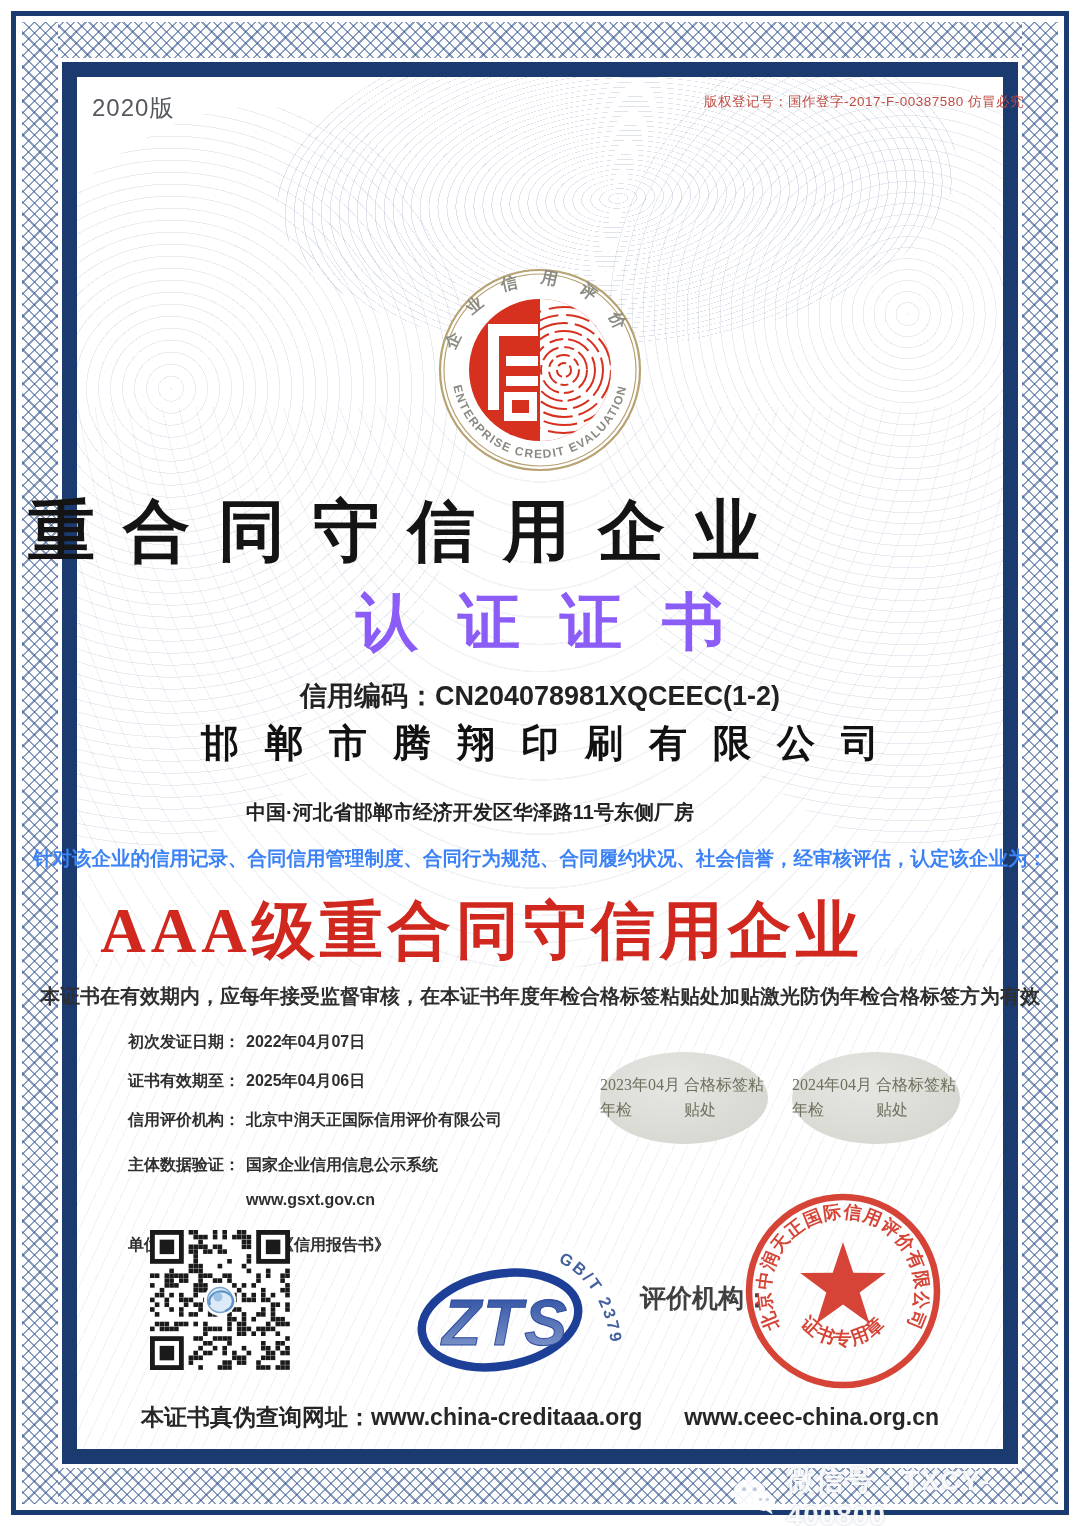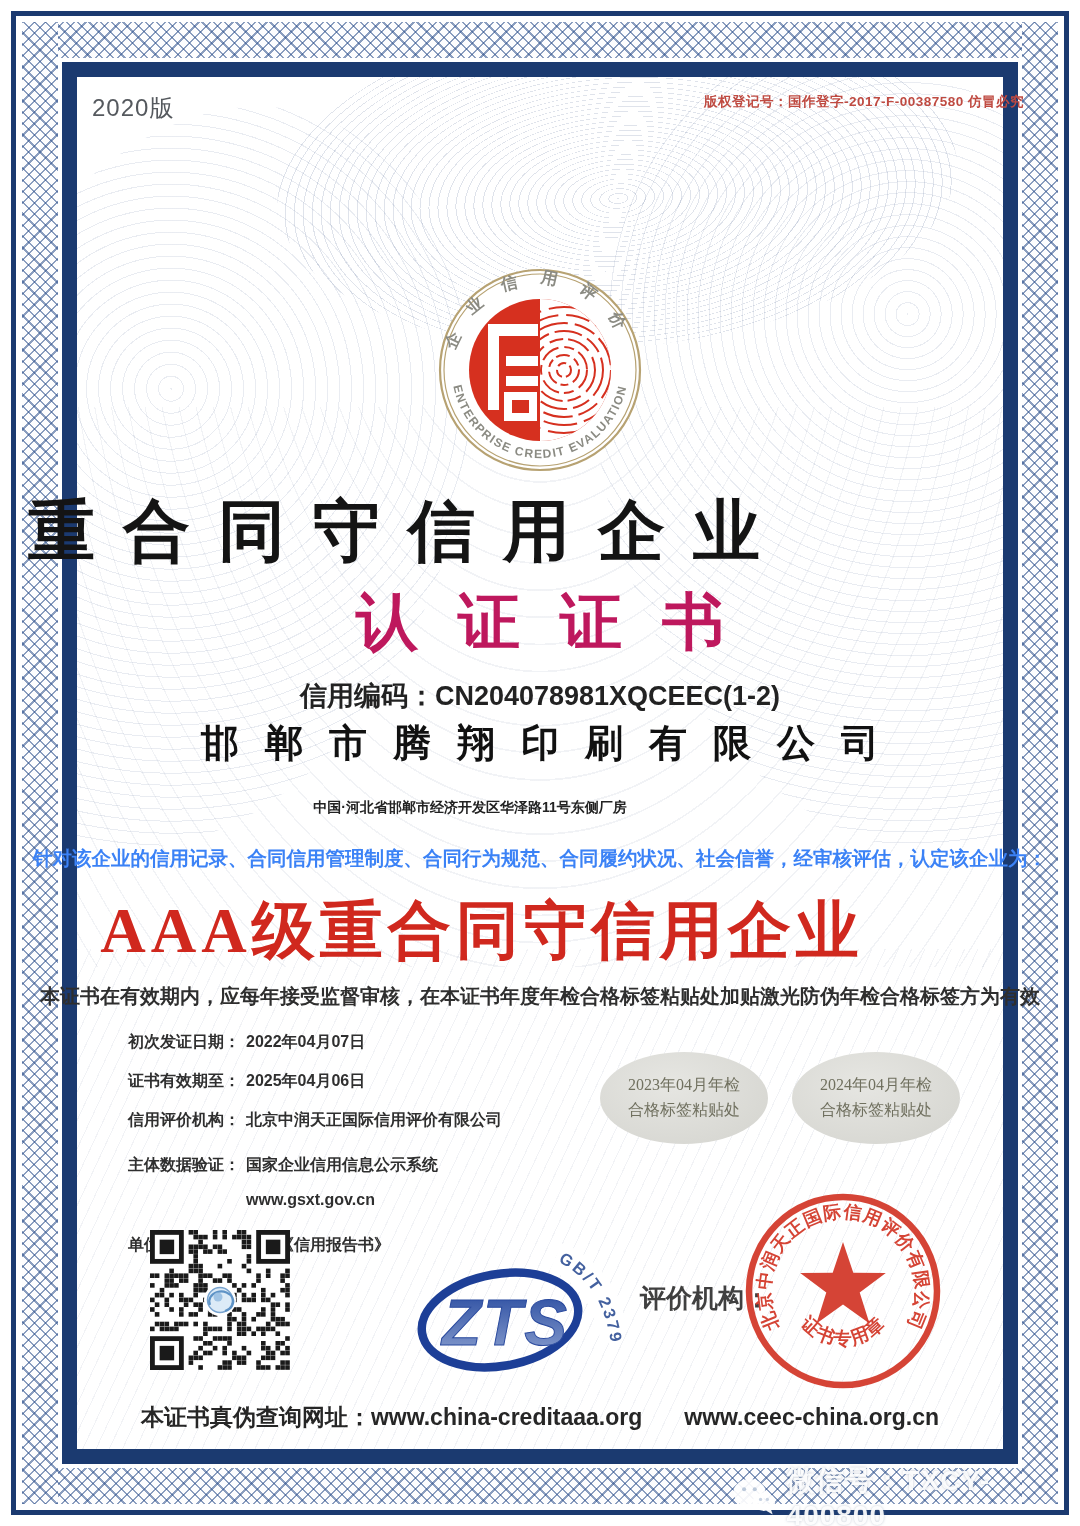--- a/index.html
+++ b/index.html
@@ -26,42 +26,42 @@
        transform:rotate(18deg);}
   .bg3{position:absolute;right:-160px;top:-40px;width:560px;height:820px;border-radius:50%;
        background:repeating-radial-gradient(circle at 60% 35%, rgba(100,120,160,.14) 0 1px, transparent 1px 11px);
        transform:rotate(-14deg);}
   .bg4{position:absolute;left:0;right:0;top:330px;height:560px;
        background:repeating-radial-gradient(ellipse at 50% -40%, rgba(120,135,165,.10) 0 1px, transparent 1px 16px);}
   .bg5{position:absolute;left:0;right:0;bottom:0;height:500px;
        background:repeating-linear-gradient(115deg, rgba(150,160,185,.13) 0 1px, transparent 1px 12px);}
   
   .edition{position:absolute;left:92px;top:92px;font-size:24px;color:#55595e;letter-spacing:1px;}
-  .copyright{position:absolute;right:56px;top:93px;font-size:13.5px;color:#bf4a41;font-weight:700;letter-spacing:.5px;}
+  .copyright{position:absolute;right:56px;top:93px;font-size:13.5px;color:#bf4a41;font-weight:400;letter-spacing:.5px;}
   .emblem{position:absolute;left:425px;top:255px;}
   .title1{position:absolute;left:0;width:1080px;top:486px;font-size:67px;font-weight:900;
           color:#141414;letter-spacing:28px;padding-left:28px;box-sizing:border-box;}
   .title2{position:absolute;left:0;width:1080px;top:580px;text-align:center;font-size:62px;font-weight:900;
-          color:#be185d;letter-spacing:40px;padding-left:40px;box-sizing:border-box;}
+          color:#8b5cf6;letter-spacing:40px;padding-left:40px;box-sizing:border-box;}
   .codeline{position:absolute;left:0;width:1080px;top:678px;text-align:center;font-size:27px;color:#222;font-weight:600;}
   .company{position:absolute;left:0;width:1080px;top:718px;text-align:center;font-size:38px;font-weight:900;
            color:#111;letter-spacing:26px;padding-left:26px;box-sizing:border-box;}
-  .address{position:absolute;left:0;width:940px;top:799px;text-align:center;font-size:14px;color:#222;font-weight:600;}
+  .address{position:absolute;left:0;width:940px;top:799px;text-align:center;font-size:20px;color:#222;font-weight:600;}
   .intro{position:absolute;left:0;width:1080px;top:845px;text-align:center;font-size:19.5px;color:#3b82f6;font-weight:600;}
   .rating{position:absolute;left:0;width:964px;top:888px;text-align:center;font-size:63px;font-weight:700;
           color:#d0281e;font-family:"Liberation Serif","DejaVu Serif",serif;letter-spacing:5px;}
   .note{position:absolute;left:0;width:1080px;top:983px;text-align:center;font-size:20px;color:#2e2e2e;font-weight:600;}
   .details{position:absolute;left:128px;top:1028px;width:480px;}
   .drow{display:flex;font-size:16px;font-weight:600;color:#2f2f2f;line-height:28px;margin-bottom:11px;}
   .drow .lbl{white-space:nowrap;margin-right:6px;}
   .drow.gap{margin-top:17px;}
   .dval2{margin-top:7px;}
   .sticker{position:absolute;width:168px;height:92px;border-radius:50%;
            background:radial-gradient(ellipse at 42% 35%, #e6e6e2 0%, #d8d8d3 75%, #cfcfca 100%);
-           display:flex;flex-direction:column;align-items:center;justify-content:center;
+           display:flex;flex-direction:row;align-items:center;justify-content:center;
            font-family:"Liberation Serif","DejaVu Serif",serif;font-size:16px;color:#70705f;line-height:1.55;}
   .sticker1{left:600px;top:1052px;}
   .sticker2{left:792px;top:1052px;}
   .qr{position:absolute;left:150px;top:1230px;}
   .zts{position:absolute;left:408px;top:1244px;}
   .agency{position:absolute;left:640px;top:1281px;font-size:26px;color:#404040;font-weight:600;}
   .seal{position:absolute;left:728px;top:1176px;}
   .query{position:absolute;left:0;width:1080px;top:1402px;text-align:center;font-size:23px;color:#262626;font-weight:600;}
   .query .u2{margin-left:42px;}
   .watermark{position:absolute;left:732px;top:1462px;z-index:60;display:flex;align-items:center;}

